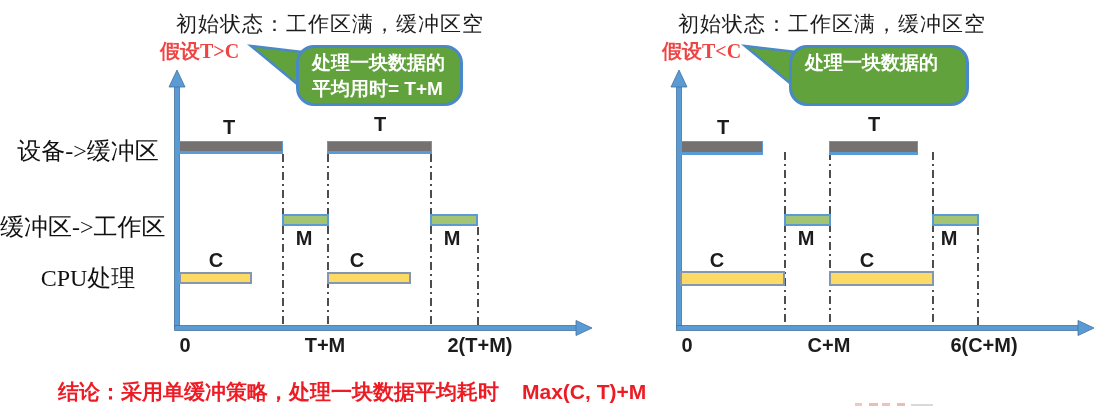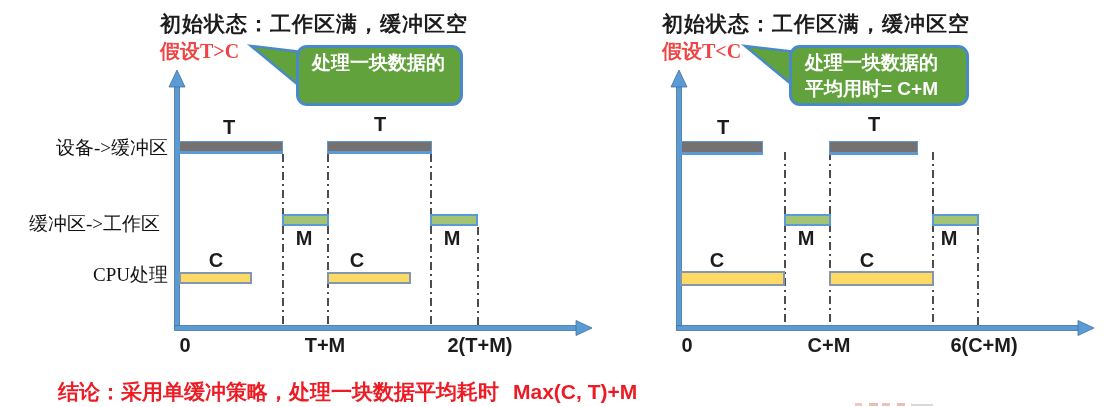--- a/index.html
+++ b/index.html
@@ -3,44 +3,44 @@
 <meta charset="utf-8">
 <style>
   html,body{margin:0;padding:0;}
   body{
     width:1103px;height:407px;position:relative;overflow:hidden;
     background:#ffffff;
     font-family:"Liberation Sans", sans-serif;
   }
   .abs{position:absolute;}
   .cn{font-family:"Liberation Serif", serif;}
-  .hdr{font-size:21px;font-weight:bold;color:#1c1c1c;letter-spacing:1px;white-space:nowrap;}
+  .hdr{font-size:21px;font-weight:normal;color:#1c1c1c;letter-spacing:1px;white-space:nowrap;margin-left:16px;}
   .assume{font-size:20px;font-weight:bold;color:#ef4444;white-space:nowrap;}
   .bubble{
-    background:#61a23c;border:3px solid #4a89c8;border-radius:11px;
+    background:#61a23c;border:3px solid #4a89c8;border-radius:18px;
     color:#ffffff;font-size:19px;line-height:26px;font-weight:bold;
     padding:2px 6px 2px 13px;box-sizing:border-box;white-space:nowrap;
   }
   .rowlabel{
-    width:160px;text-align:right;font-size:19px;color:#111111;white-space:nowrap;
+    width:160px;text-align:center;font-size:24px;color:#111111;white-space:nowrap;
   }
   .bar{box-sizing:border-box;}
   .bar-t{background:#757171;border:1px solid #5b9bd5;border-bottom:3px solid #5b9bd5;}
   .bar-m{background:#a3c573;border:2px solid #5b9bd5;}
   .bar-c{background:#fdd965;border:2px solid #8497b0;}
   .blabel{
     font-size:20px;font-weight:bold;color:#1c1c1c;
     transform:translateX(-50%);white-space:nowrap;
   }
   .tick{
     font-size:20px;font-weight:bold;color:#1c1c1c;
     transform:translateX(-50%);white-space:nowrap;
   }
   .conclusion{font-size:21px;font-weight:bold;color:#ed1c24;white-space:nowrap;}
-  .conclusion .formula{font-family:"Liberation Sans", sans-serif;margin-left:14px;}
+  .conclusion .formula{font-family:"Liberation Sans", sans-serif;margin-left:23px;}
   .frag{background:#dd8672;}
 </style>
 </head>
 <body>
 
 <svg class="abs" style="left:0;top:0;" width="1103" height="407" viewBox="0 0 1103 407">
 
   <g>
     <rect x="174.6" y="84" width="4.8" height="244" fill="#5b9bd5" stroke="#41719c" stroke-width="0.8"></rect>
     <polygon points="177,70 185,87 169,87" fill="#5b9bd5" stroke="#41719c" stroke-width="0.8"></polygon>
@@ -76,20 +76,21 @@
   </g>
 
   <polygon points="745,46 797,52 791,84" fill="#61a23c" stroke="#4a89c8" stroke-width="2.5"></polygon>
 </svg>
 
 <div class="abs hdr cn" style="left:160px;top:10px;">初始状态：工作区满，缓冲区空</div>
 <div class="abs assume cn" style="left:160px;top:38px;">假设T&gt;C</div>
 
 <div class="abs bubble" style="left:296px;top:45px;width:167px;height:61px;">
   <div>处理一块数据的</div>
+  <div>平均用时= T+M</div>
 </div>
 
 <div class="abs rowlabel cn" style="left:8px;top:135px;">设备-&gt;缓冲区</div>
 <div class="abs rowlabel cn" style="left:0;top:211px;">缓冲区-&gt;工作区</div>
 <div class="abs rowlabel cn" style="left:8px;top:262px;">CPU处理</div>
 
 <div class="abs bar bar-t" style="left:179px;top:141px;width:104px;height:13px;"></div>
 <div class="abs bar bar-t" style="left:327px;top:141px;width:105px;height:13px;"></div>
 <div class="abs bar bar-m" style="left:282px;top:214px;width:47px;height:12px;"></div>
 <div class="abs bar bar-m" style="left:430px;top:214px;width:48px;height:12px;"></div>
@@ -105,21 +106,20 @@
 
 <div class="abs tick" style="left:185px;top:334px;">0</div>
 <div class="abs tick" style="left:325px;top:334px;text-align:right;">T+M</div>
 <div class="abs tick" style="left:480px;top:334px;text-align:right;">2(T+M)</div>
 
 <div class="abs hdr cn" style="left:662px;top:10px;">初始状态：工作区满，缓冲区空</div>
 <div class="abs assume cn" style="left:662px;top:38px;">假设T&lt;C</div>
 
 <div class="abs bubble" style="left:789px;top:45px;width:180px;height:61px;">
   <div>处理一块数据的</div>
-  <div>平均用时= C+M</div>
 </div>
 
 <div class="abs bar bar-t" style="left:681px;top:141px;width:82px;height:14px;"></div>
 <div class="abs bar bar-t" style="left:829px;top:141px;width:89px;height:14px;"></div>
 <div class="abs bar bar-m" style="left:784px;top:214px;width:47px;height:12px;"></div>
 <div class="abs bar bar-m" style="left:932px;top:214px;width:47px;height:12px;"></div>
 <div class="abs bar bar-c" style="left:680px;top:271px;width:105px;height:15px;"></div>
 <div class="abs bar bar-c" style="left:829px;top:271px;width:105px;height:15px;"></div>
 
 <div class="abs blabel" style="left:723px;top:116px;">T</div>

